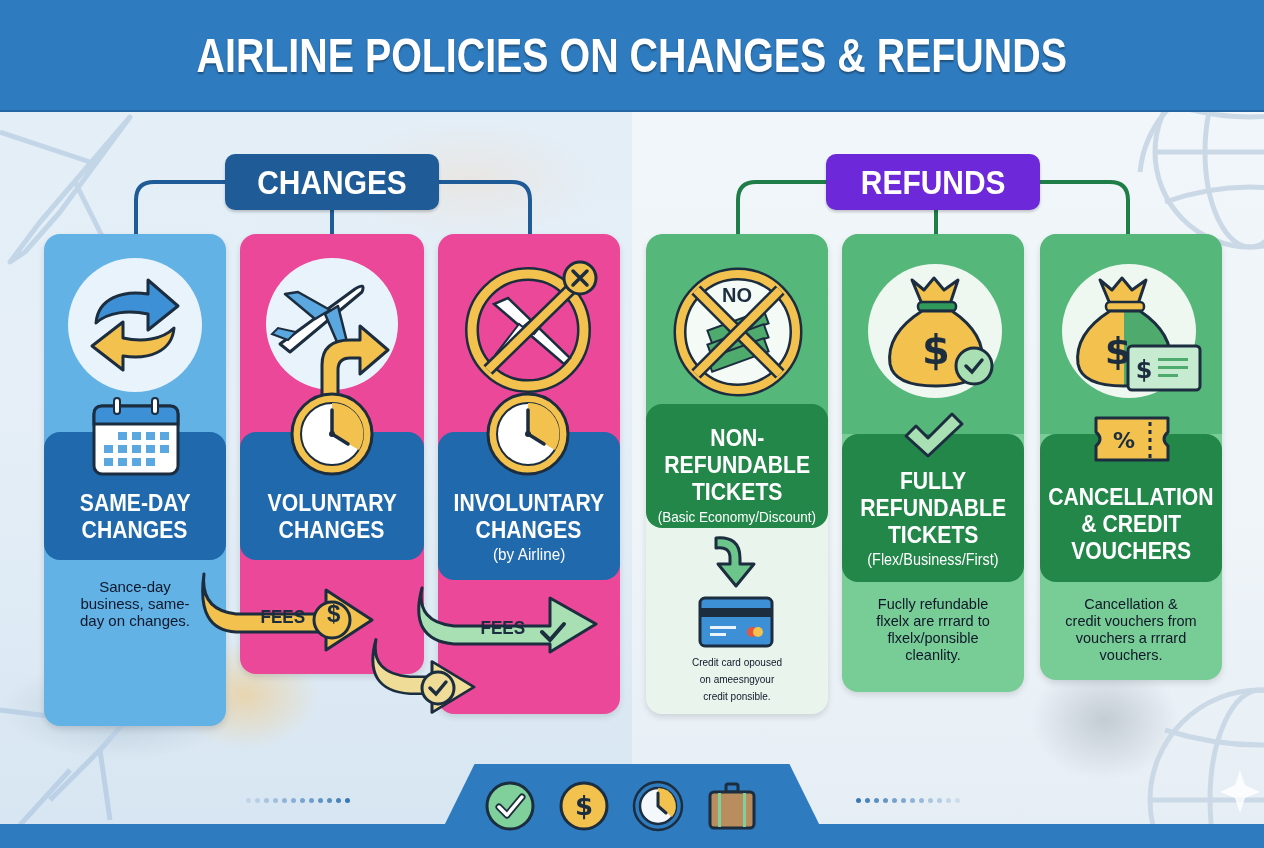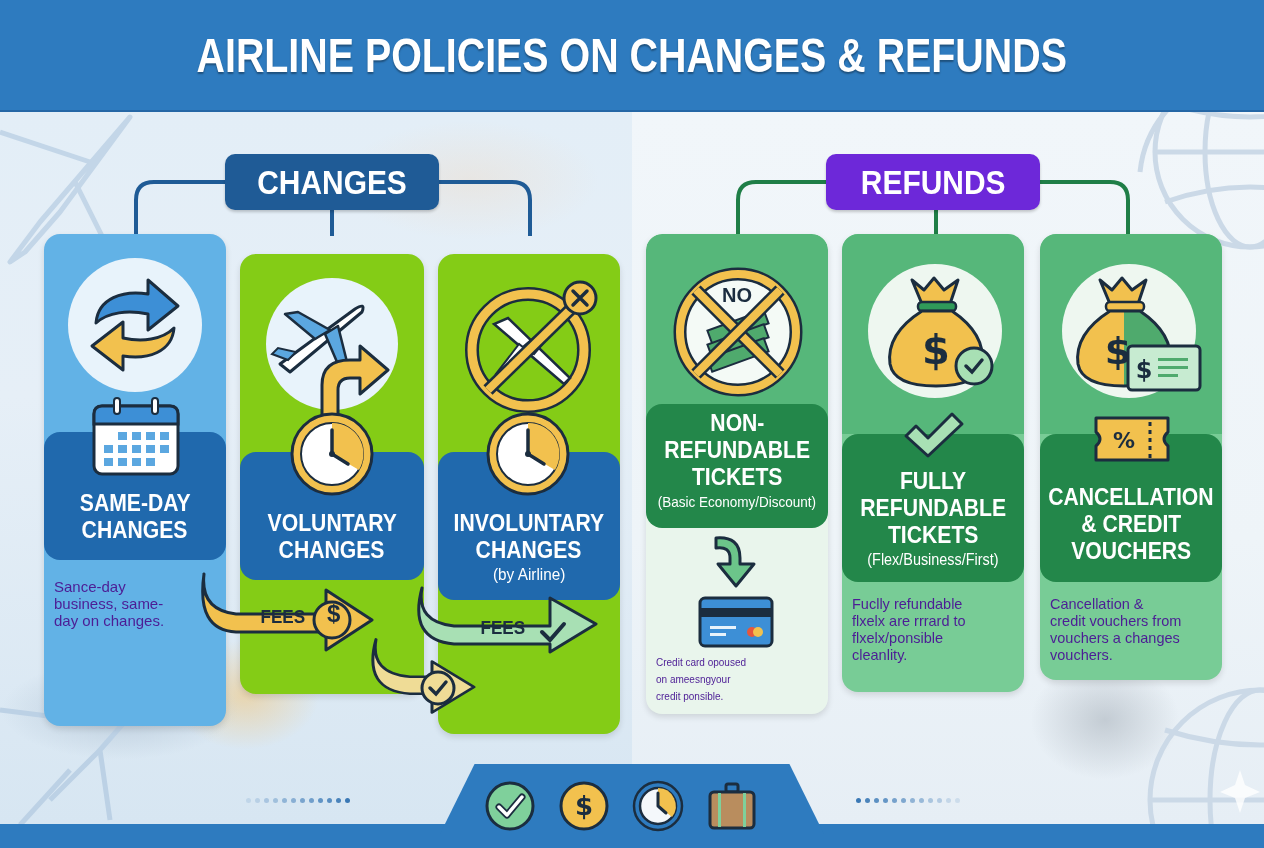--- a/index.html
+++ b/index.html
@@ -30,25 +30,25 @@
   .section-label span { transform: scaleX(0.88); display: inline-block; }
   .label-changes { left: 225px; top: 154px; width: 214px; background: #1f5b96; }
   .label-refunds { left: 826px; top: 154px; width: 214px; background: #6d28d9; }
 
   
   .card { position: absolute; border-radius: 16px; overflow: hidden; box-shadow: 0 3px 6px rgba(0,0,0,0.12); }
   .card .top { position: absolute; left: 0; top: 0; width: 100%; }
   .card .band { position: absolute; left: 0; width: 100%; border-radius: 16px; display: flex; flex-direction: column; align-items: center; justify-content: flex-start; color: #fff; text-align: center; }
   .card .title { font-weight: 700; font-size: 23px; line-height: 27px; transform: scaleX(0.92); }
   .card .sub { font-size: 17px; line-height: 22px; transform: scaleX(0.9); }
-  .card .desc { position: absolute; left: 0; width: 100%; text-align: left; font-size: 15px; line-height: 17px; color: #4c1d95; padding: 0 10px; }
+  .card .desc { position: absolute; left: 0; width: 100%; text-align: center; font-size: 15px; line-height: 17px; color: #0f172a; padding: 0 10px; }
   .icon-circle { position: absolute; border-radius: 50%; background: #e8f3fb; }
 
   .b-light { background: #62b2e6; }
-  .b-mid { background: #84cc16; margin-top: 20px; }
+  .b-mid { background: #ec4899; }
   .b-dark { background: #2069ad; }
   .g-light { background: #78cc96; }
   .g-mid { background: #56b77a; }
   .g-dark { background: #23874a; }
 </style>
 </head>
 <body>
 
 <div class="bg-left"></div>
 <div class="bg-right"></div>
@@ -225,21 +225,21 @@
 </svg>
 
 <svg class="deco" style="left:414px;top:584px" width="186" height="78" viewBox="0 0 186 78">
   <path d="M8 4 Q2 38 40 42 L136 42 L136 14 L182 40 L136 68 L136 60 L40 60 Q-6 56 8 4 Z" fill="#a8e0b4" stroke="#1b2d3f" stroke-width="3" stroke-linejoin="round"></path>
   <path d="M128 48 L136 56 L150 40" fill="none" stroke="#1b2d3f" stroke-width="4" stroke-linecap="round"></path>
 </svg>
 <div style="position:absolute;left:478px;top:617px;font-size:19px;font-weight:700;color:#1b2d3f;transform:scaleX(0.9);">FEES</div>
 
 <div class="card" style="left:646px;top:234px;width:182px;height:480px;background:#e9f5ec;">
   <div class="top g-mid" style="height:200px;border-radius:16px 16px 16px 16px;"></div>
-  <div class="band g-dark" style="top:170px;height:124px;padding-top:6px;">
+  <div class="band g-dark" style="top:170px;height:124px;padding-top:6px;justify-content:flex-end;">
     <div class="title">NON-</div>
     <div class="title">REFUNDABLE</div>
     <div class="title">TICKETS</div>
     <div class="sub" style="font-size:15px;">(Basic Economy/Discount)</div>
   </div>
   <svg class="deco" style="left:22px;top:28px" width="140" height="140" viewBox="0 0 140 140">
     <circle cx="70" cy="70" r="58" fill="#f4faf6" stroke="#1b2d3f" stroke-width="13"></circle>
     <circle cx="70" cy="70" r="58" fill="none" stroke="#f2c14e" stroke-width="8"></circle>
     <g fill="#4faa6d" stroke="#1b2d3f" stroke-width="2">
       <rect x="40" y="58" width="60" height="14" transform="rotate(-20 70 65)"></rect>
@@ -325,21 +325,21 @@
     <div class="title">VOUCHERS</div>
   </div>
   <svg class="deco" style="left:52px;top:180px" width="80" height="50" viewBox="0 0 80 50">
     <path d="M4 4 L76 4 L76 18 Q68 25 76 32 L76 46 L4 46 L4 32 Q12 25 4 18 Z" fill="#f2c14e" stroke="#1b2d3f" stroke-width="3" stroke-linejoin="round"></path>
     <text x="32" y="34" text-anchor="middle" font-size="22" font-weight="700" fill="#1b2d3f" font-family="DejaVu Sans, sans-serif">%</text>
     <line x1="58" y1="8" x2="58" y2="44" stroke="#1b2d3f" stroke-width="3" stroke-dasharray="4 4"></line>
   </svg>
   <div class="desc" style="top:362px;font-size:14.5px;">
     <div>Cancellation &amp;</div>
     <div>credit vouchers from</div>
-    <div>vouchers a changes</div>
+    <div>vouchers a rrrard</div>
     <div>vouchers.</div>
   </div>
 </div>
 
 <div class="footer"></div>
 <div class="footer-tab"></div>
 <div class="dots" style="left:246px;">
   <span style="opacity:.15"></span>
     <span style="opacity:.2"></span>
     <span style="opacity:.3"></span>

